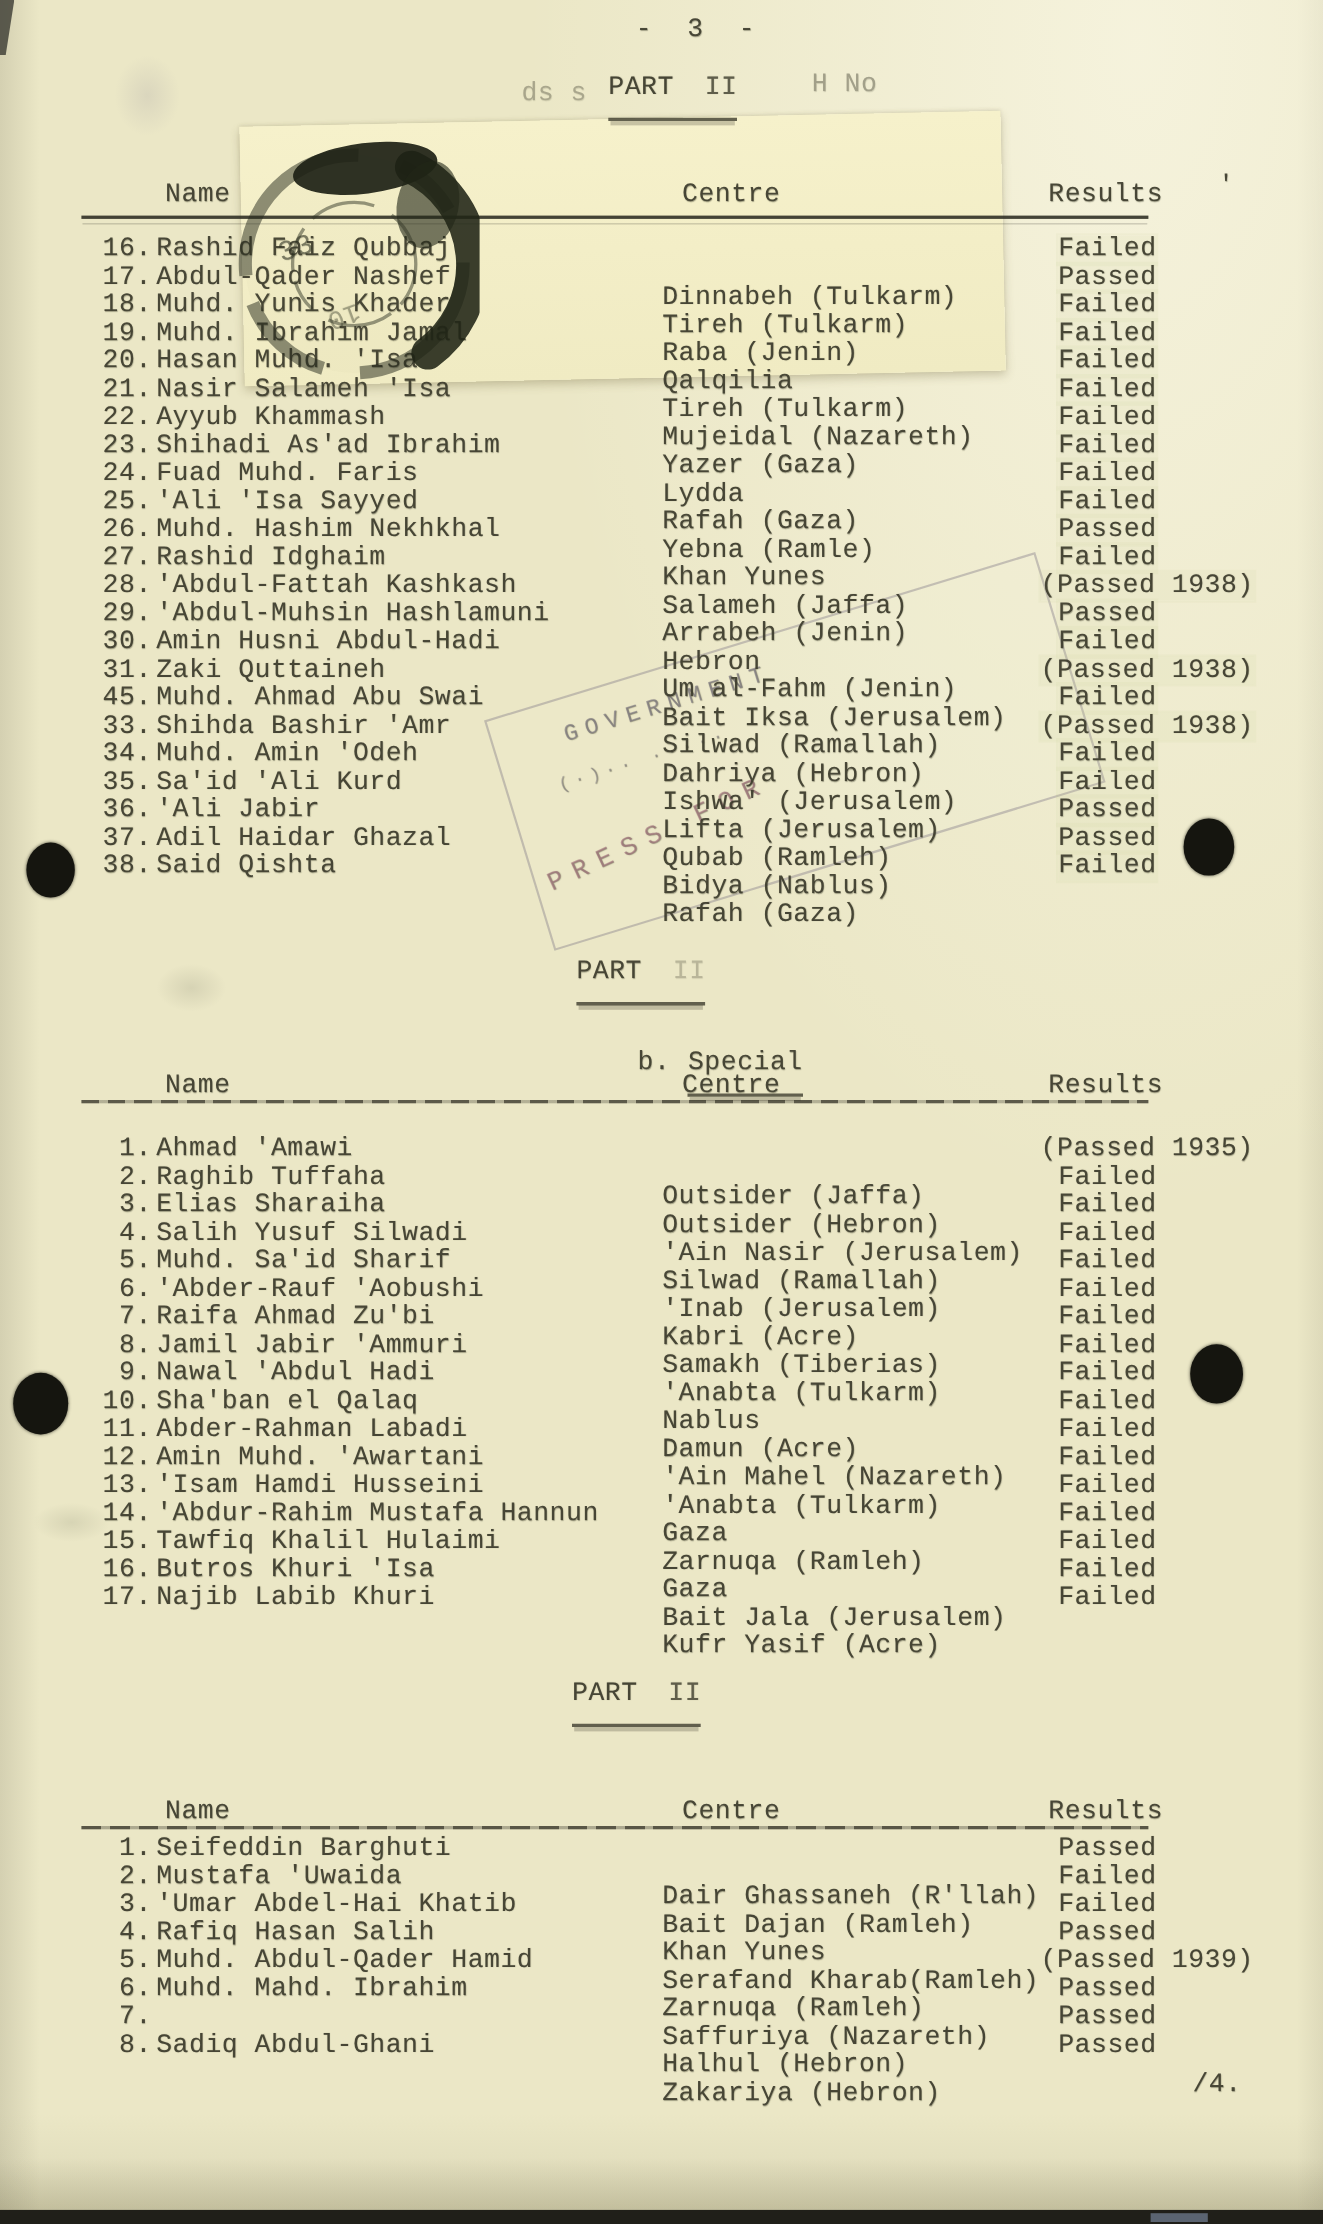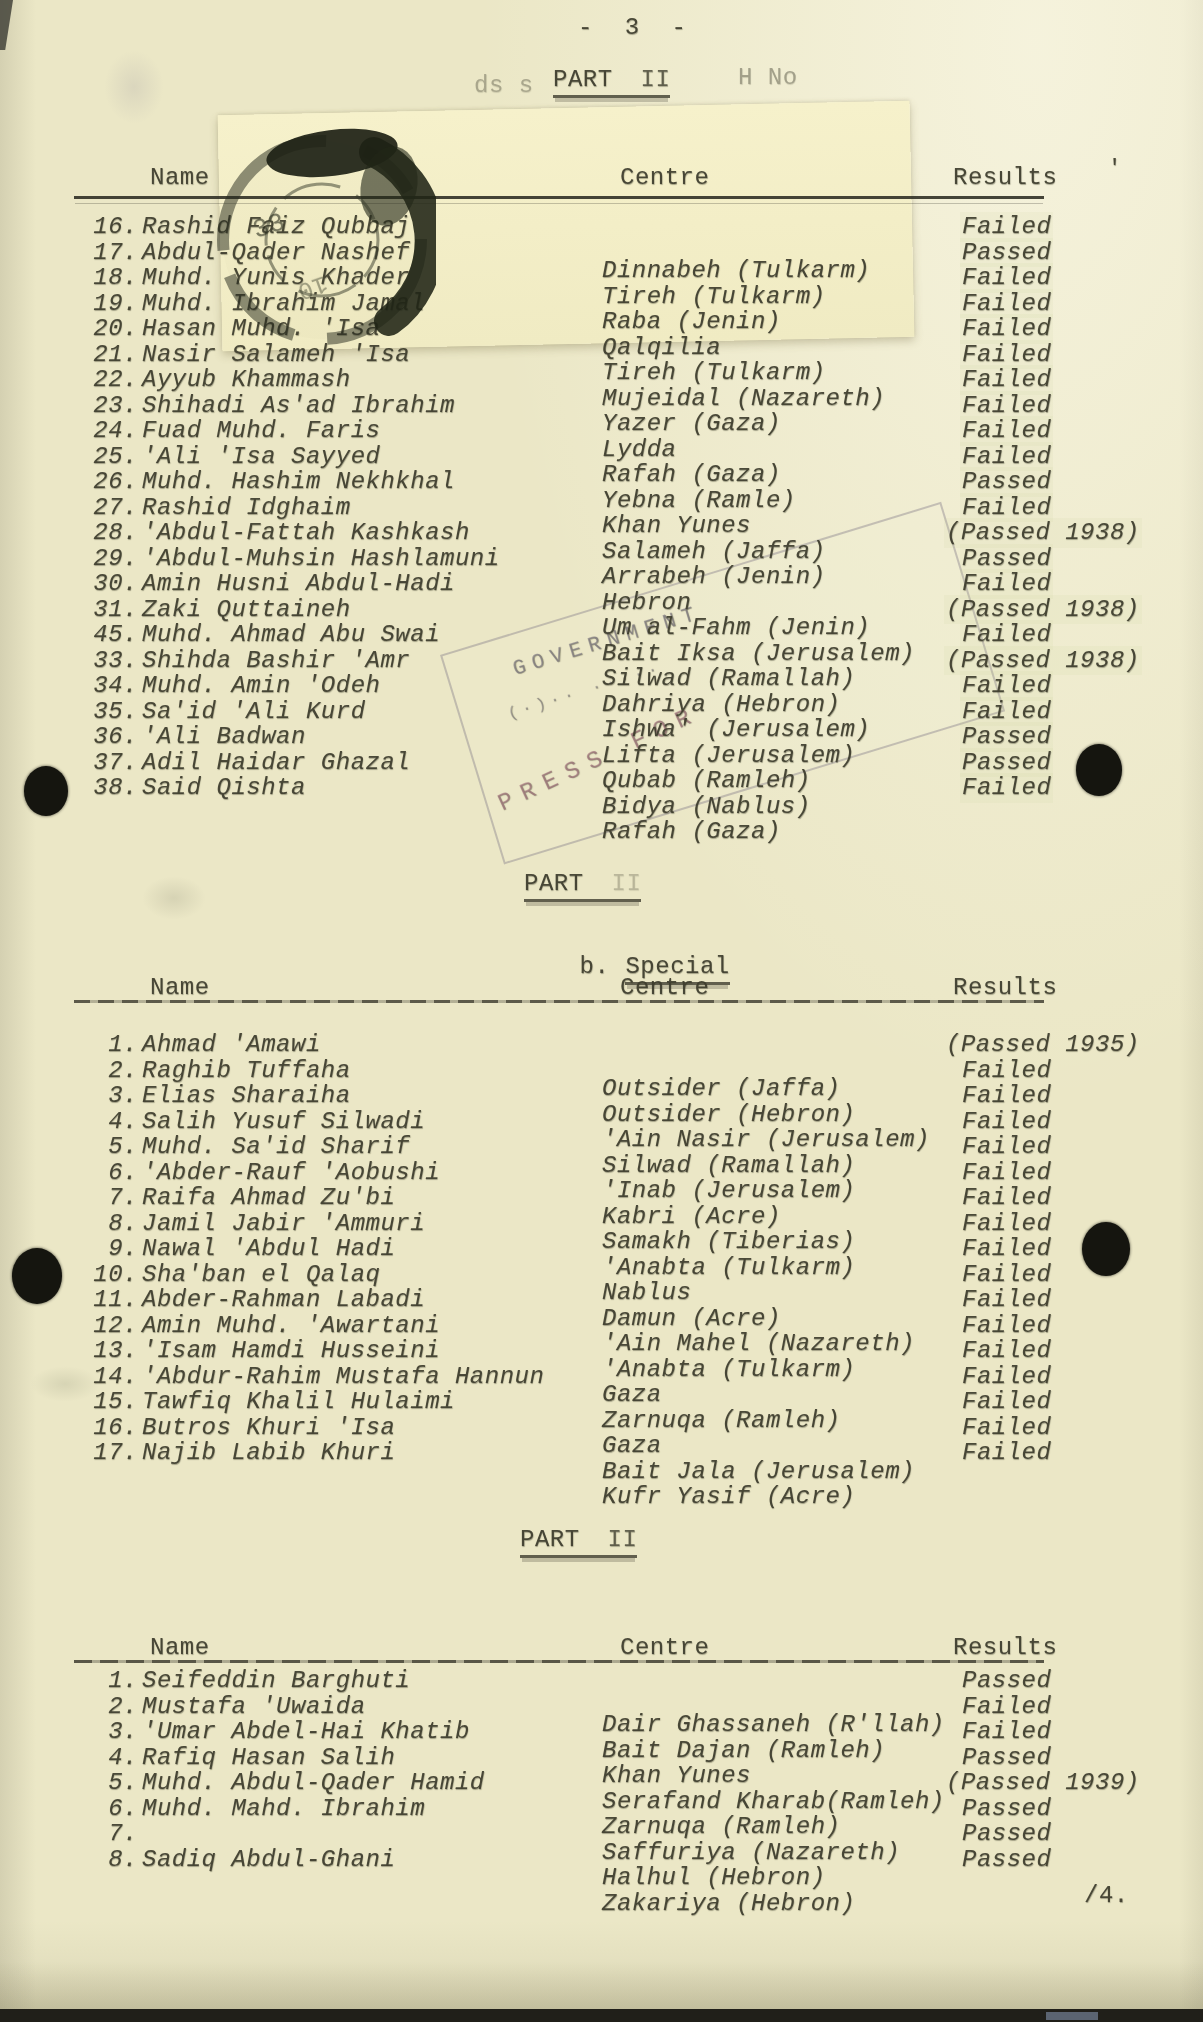--- a/index.html
+++ b/index.html
@@ -21,38 +21,38 @@
     background:linear-gradient(180deg,#f6f1cb,#f0ebc3);
     transform:rotate(-1.2deg);
     box-shadow:0 4px 9px rgba(110,100,60,.30), 0 -1px 3px rgba(110,100,60,.15);}
   .pagenum{left:578px;top:14px;letter-spacing:9px;}
   .part-head{position:absolute;left:0;width:100%;height:38px;z-index:3;}
   .part-a{top:66px}.part-b{top:870px}.part-c{top:1526px}
   .part-wrap{position:absolute;white-space:pre;}
   .part-a .part-wrap{left:553px}.part-b .part-wrap{left:524px}.part-c .part-wrap{left:520px}
   .numeral{margin-left:28px;opacity:.85}
   .part-b .numeral{opacity:.30}
-  .underlined{border-bottom:3px solid rgba(58,56,42,.78);padding-bottom:2px;
+  .underlined{border-bottom:3px solid rgba(58,56,42,.78);padding-bottom:14px;
     box-shadow:0 6px 0 -2px rgba(58,56,42,.25);}
   .ghost{position:absolute;opacity:.40;white-space:pre;margin-left:44px;}
   .ghost-l{left:430px;top:6px}.ghost-r{left:694px;top:-2px;opacity:.46}
   .sub-head{position:absolute;z-index:3;white-space:pre;}
   .sub-a{left:540px;top:114px}.sub-b{left:520px;top:926px}.sub-c{left:500px;top:1586px}
   .sub-prefix{margin-right:16px;}
   .hdr{position:absolute;left:0;width:100%;z-index:3;}
   .hdr-a{top:164px}.hdr-b{top:974px}.hdr-c{top:1634px}
   .col-name{position:absolute;left:150px}.col-centre{position:absolute;left:620px}
   .col-results{position:absolute;left:953px}
   .rule{position:absolute;left:74px;width:970px;height:3px;z-index:3;}
   .rule-a{top:196px;background:rgba(43,43,33,.88);box-shadow:0 6px 0 -1px rgba(43,43,33,.26);}
   .rule-b{top:1000px;background:repeating-linear-gradient(90deg,rgba(52,50,38,.78) 0 16px,rgba(52,50,38,.30) 16px 24px);}
   .rule-c{top:1660px;background:repeating-linear-gradient(90deg,rgba(52,50,38,.80) 0 18px,rgba(52,50,38,.34) 18px 26px);}
   .rows{position:absolute;left:0;width:100%;z-index:3;}
   .rows-a{top:214px}.rows-b{top:1032px}.rows-c{top:1668px}
-  .row{position:relative;height:25.5px;line-height:25.5px;font-style:italic;}
+  .row{position:relative;height:25.5px;line-height:25.5px;}
   .row span{position:absolute;white-space:pre;}
   .row .num{left:40px;width:98px;text-align:right;}
   .row .name{left:142px;}
   .row .centre{left:602px;margin-top:44px;}
   .row .result{left:962px;}
   .row .result.paren{left:946px;}
   .rows-a .result{box-shadow:0 0 0 2px rgba(193,206,148,.10);background:rgba(193,206,148,.10);}
   .footer-mark{left:1084px;top:1882px;}
   .stray{left:1108px;top:156px;font-size:22px;}
   .stamp-svg{position:absolute;left:204px;top:126px;z-index:4;}
@@ -218,21 +218,21 @@
         <span class="result">Failed</span>
       </div>
       <div class="row">
         <span class="num">35.</span>
         <span class="name">Sa'id 'Ali Kurd</span>
         <span class="centre">Lifta (Jerusalem)</span>
         <span class="result">Failed</span>
       </div>
       <div class="row">
         <span class="num">36.</span>
-        <span class="name">'Ali Badwan</span>
+        <span class="name">'Ali Jabir</span>
         <span class="centre">Qubab (Ramleh)</span>
         <span class="result">Passed</span>
       </div>
       <div class="row">
         <span class="num">37.</span>
         <span class="name">Adil Haidar Ghazal</span>
         <span class="centre">Bidya (Nablus)</span>
         <span class="result">Passed</span>
       </div>
       <div class="row">

